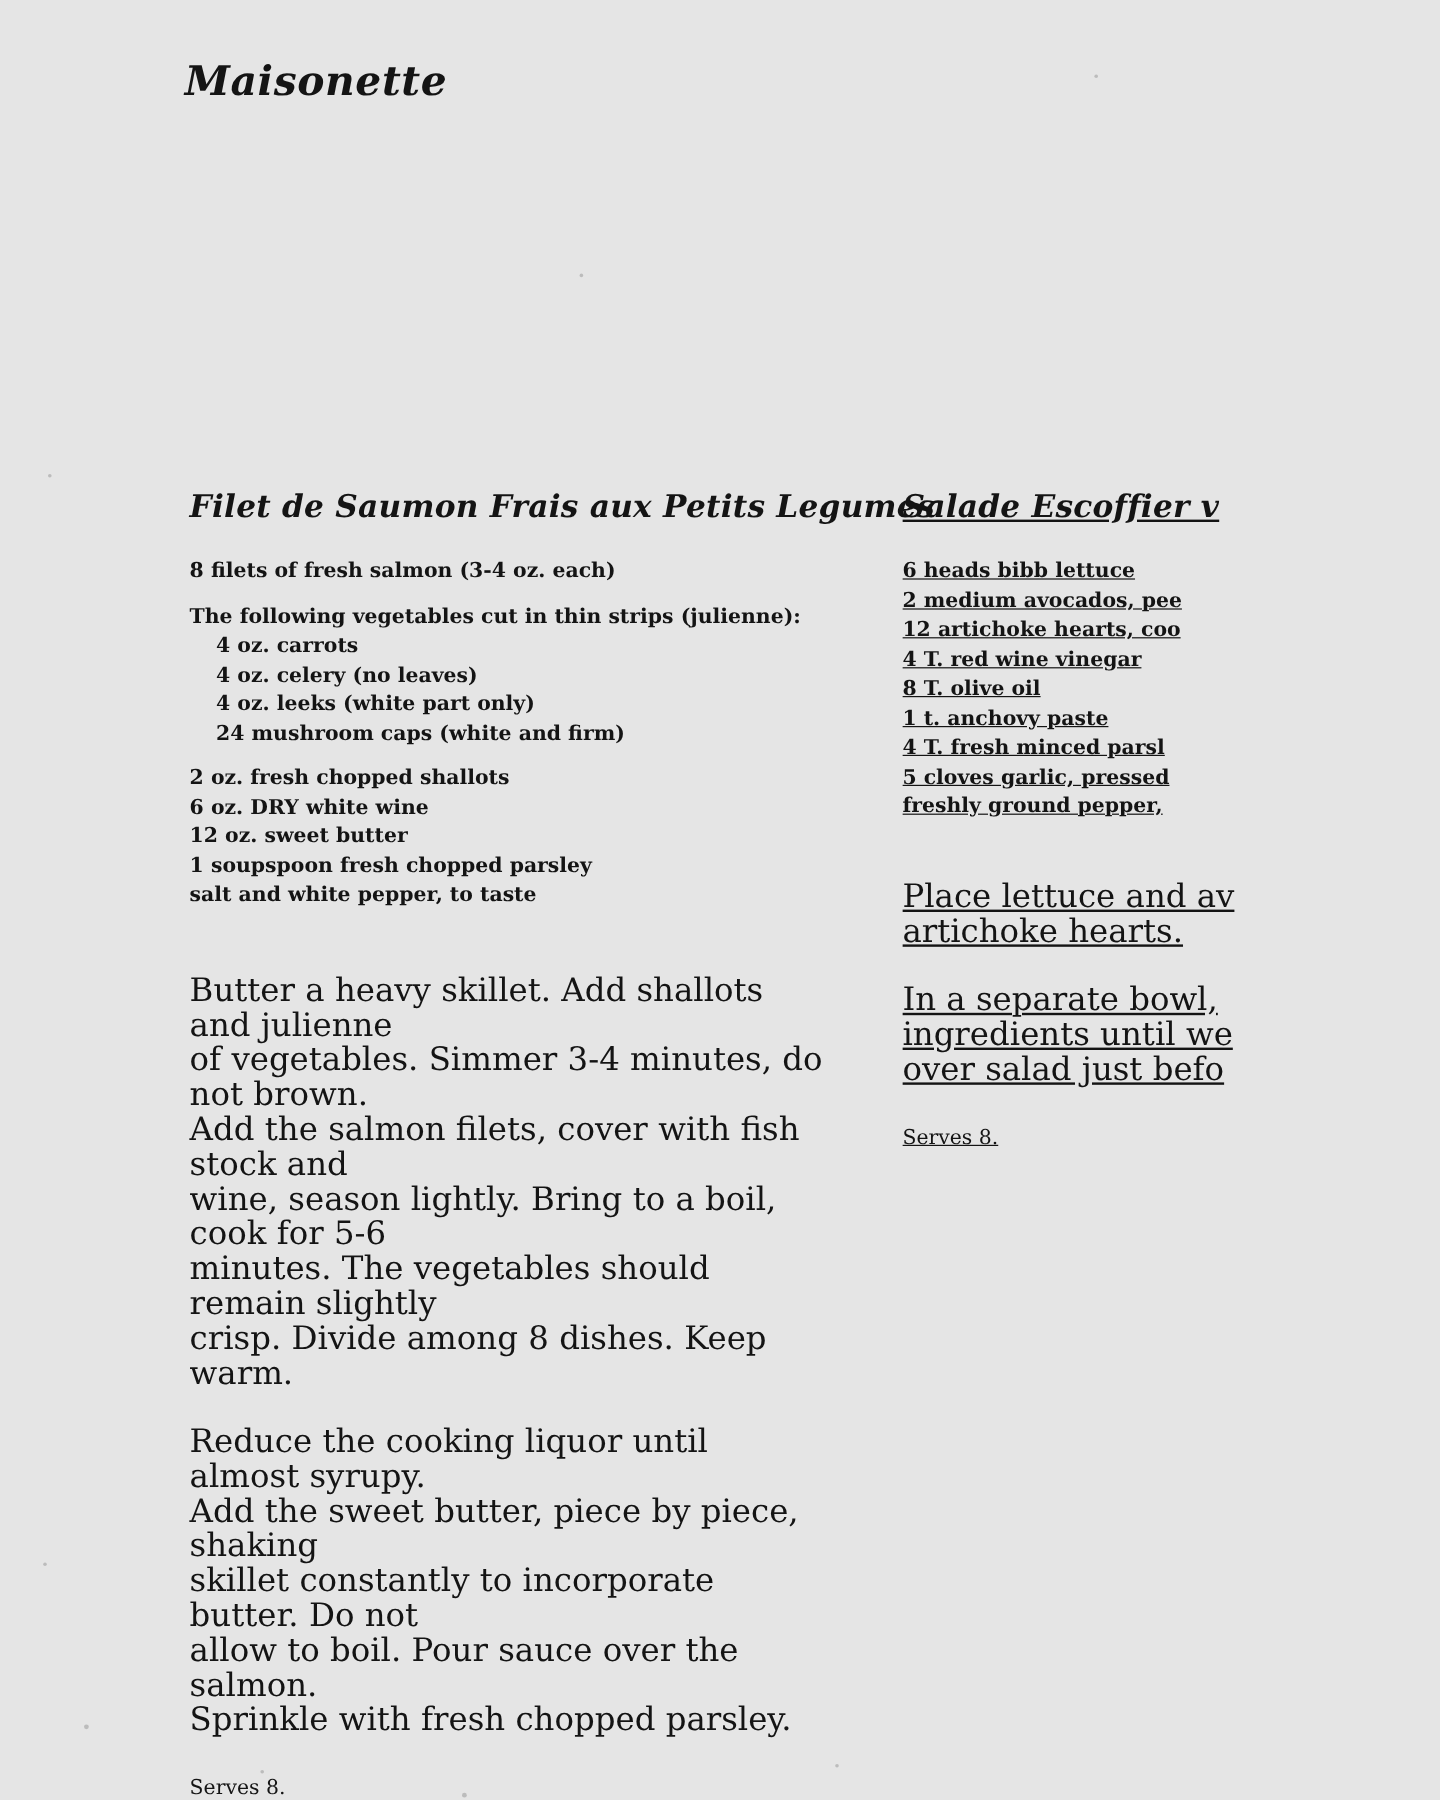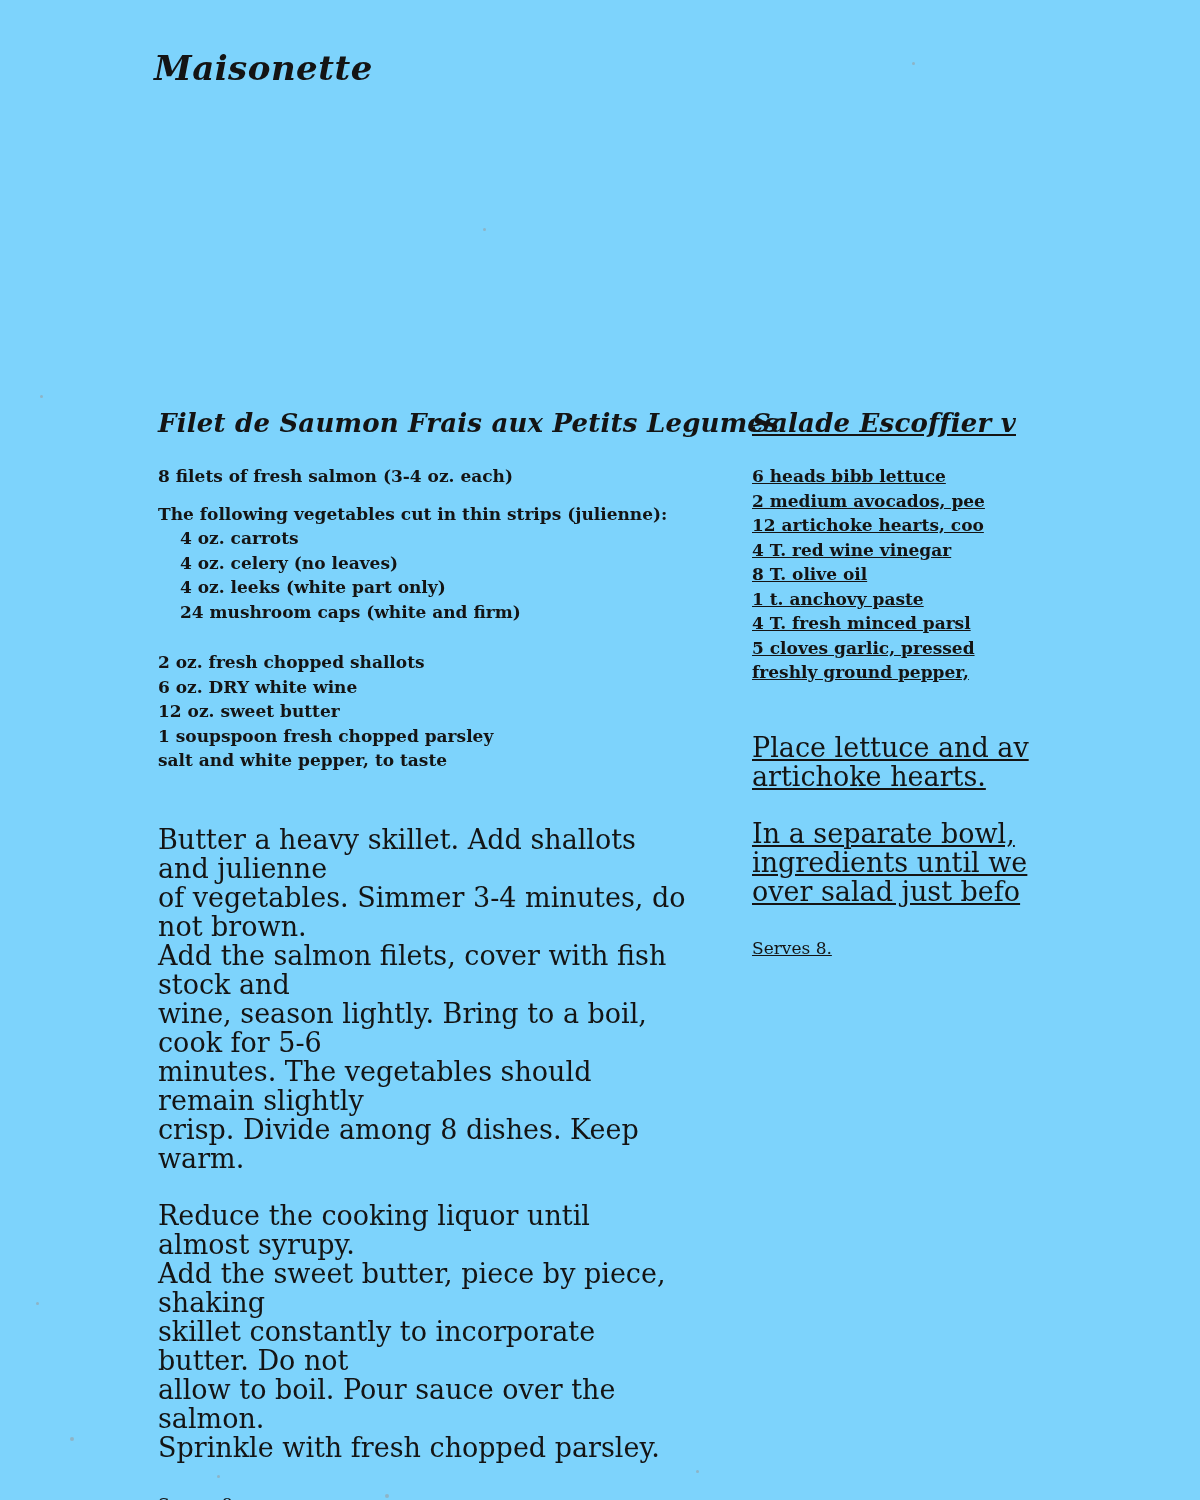--- a/index.html
+++ b/index.html
@@ -4,21 +4,21 @@
 <style>
   html, body {
     margin: 0;
     padding: 0;
     background: #ffffff;
   }
   .page {
     position: relative;
     width: 1200px;
     height: 1500px;
-    background: #7dd3fc;
+    background: #e5e5e5;
     overflow: hidden;
     font-family: "DejaVu Serif", "Liberation Serif", serif;
     color: #141414;
   }
   .book-title {
     position: absolute;
     left: 154px;
     top: 48px;
     font-size: 34px;
     font-weight: bold;
@@ -54,21 +54,21 @@
     line-height: 24.5px;
     white-space: nowrap;
   }
   .ing-gap {
     margin-top: 13px;
   }
   .ing-indent > div {
     padding-left: 22px;
   }
   .ing-block2 {
-    margin-top: 26px;
+    margin-top: 12px;
   }
   .para {
     font-size: 27px;
     line-height: 29px;
     white-space: pre-line;
     margin: 0;
   }
   .para.first {
     margin-top: 52px;
   }

